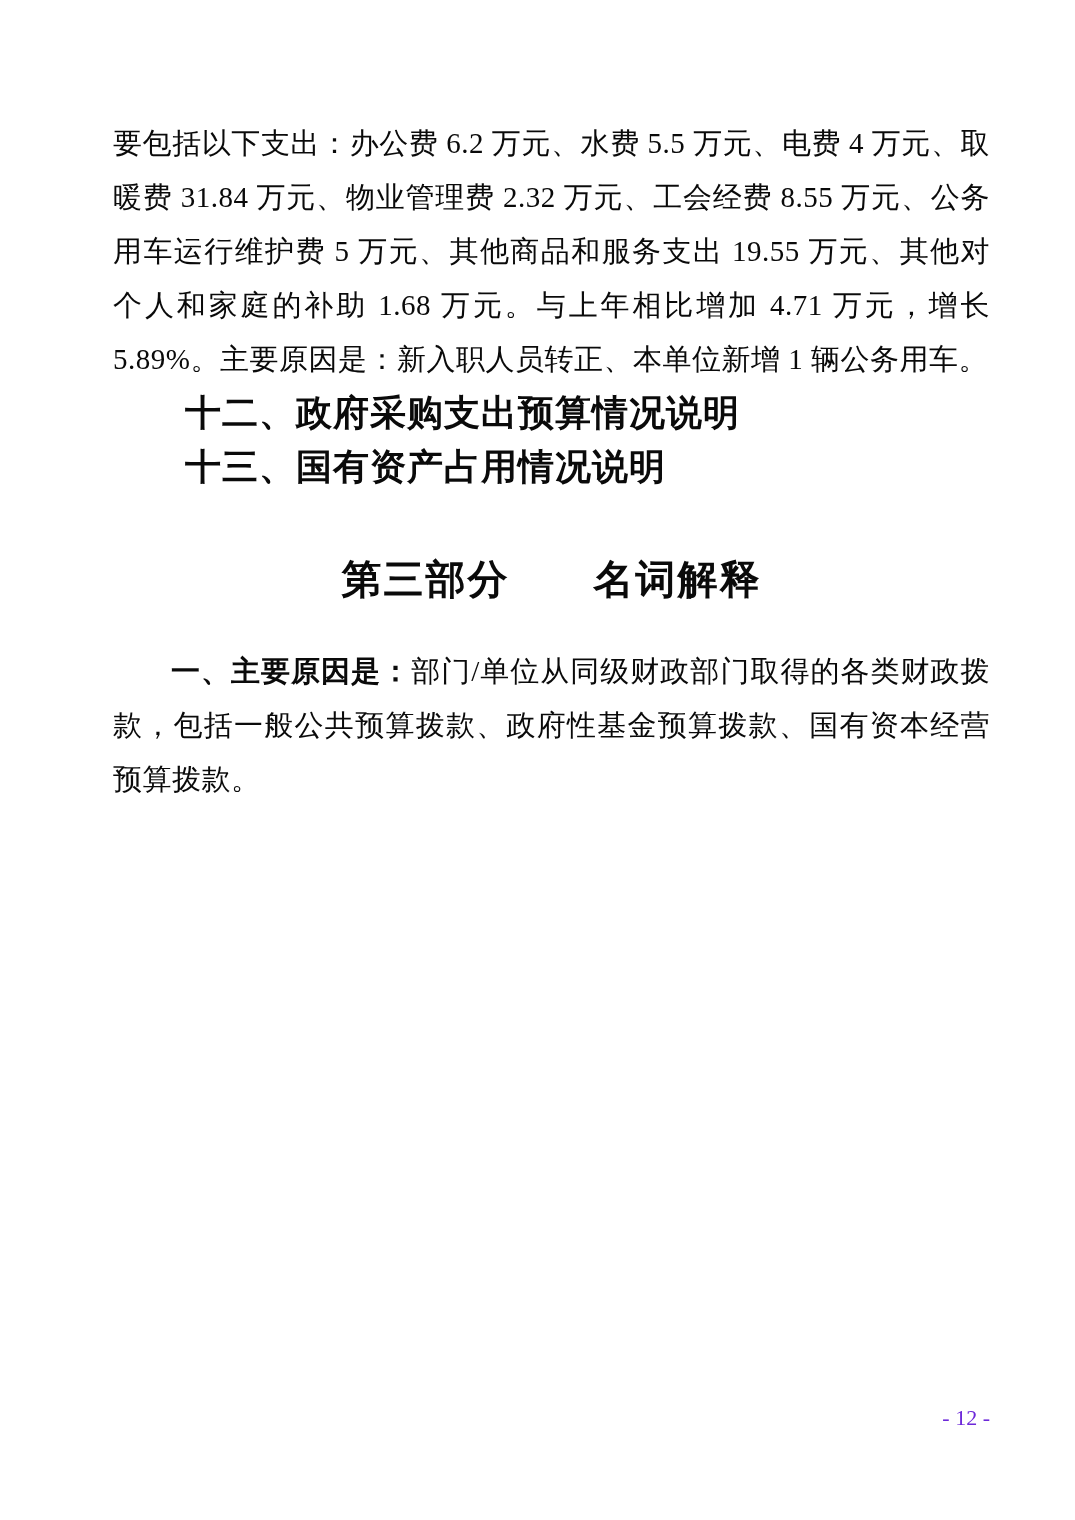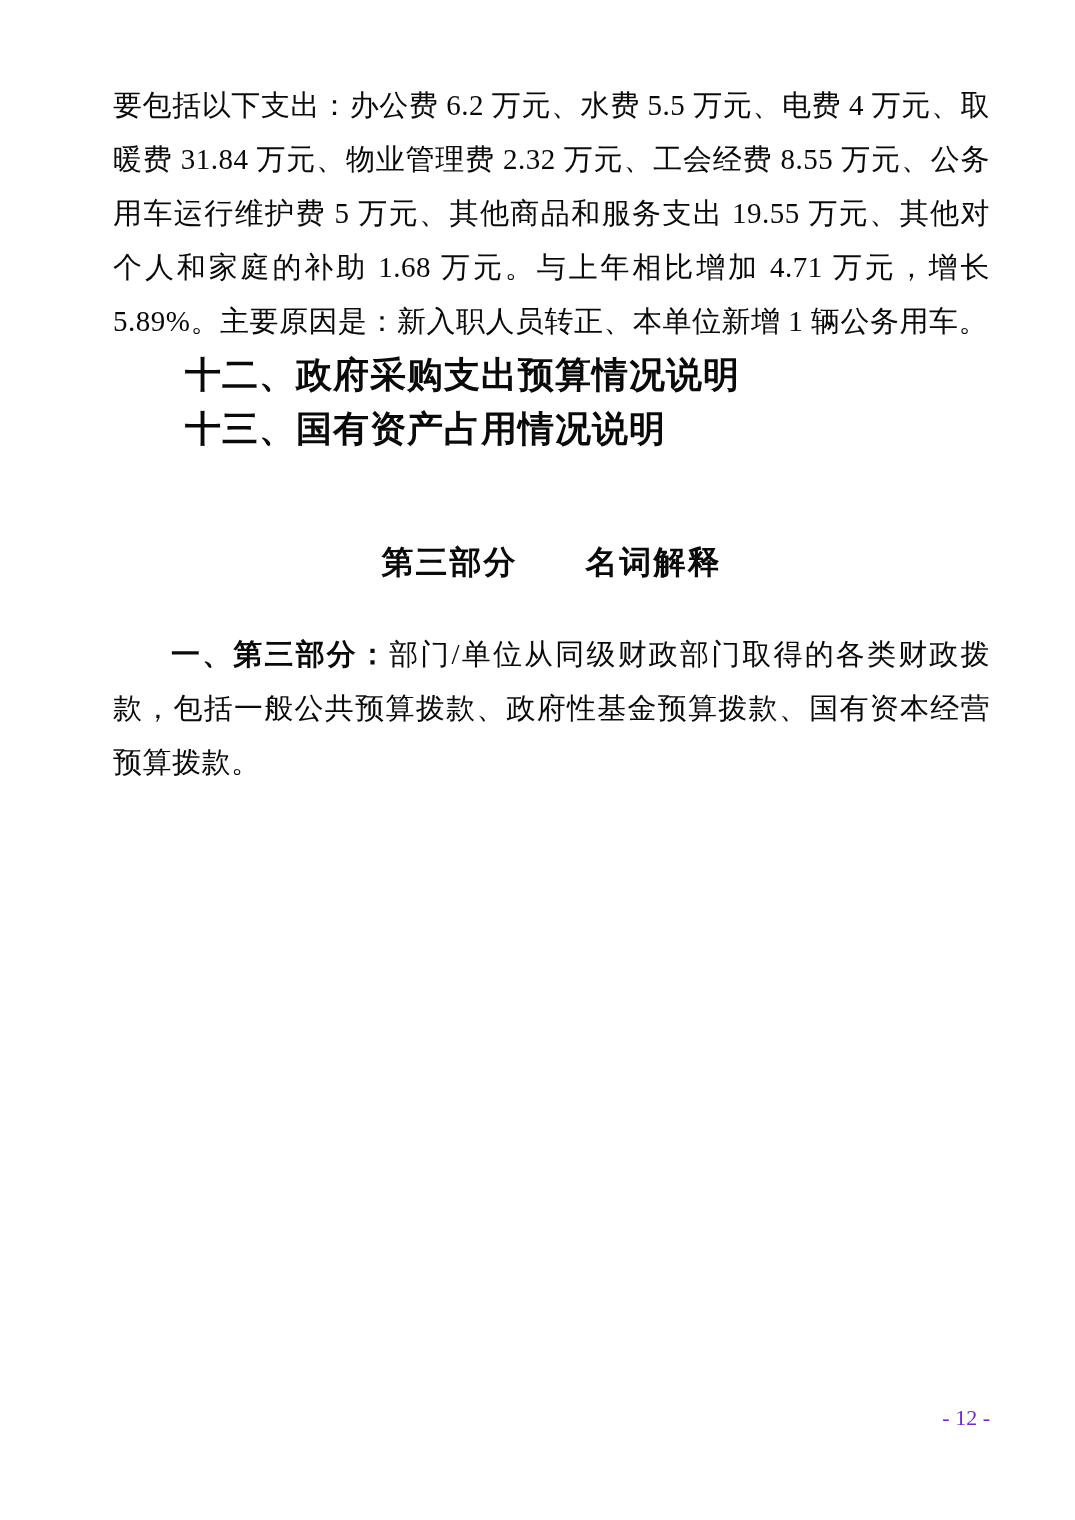--- a/index.html
+++ b/index.html
@@ -6,46 +6,46 @@
   html, body {
     background: #ffffff;
     font-family: "Liberation Serif", serif;
     color: #0a0a0a;
   }
   .page {
     position: relative;
     width: 1075px;
     height: 1520px;
     background: #ffffff;
-    padding: 78px 85px 0 113px;
+    padding: 116px 85px 0 113px;
     overflow: hidden;
   }
   .para {
     font-size: 29px;
     line-height: 54px;
     text-align: justify;
     text-justify: inter-ideograph;
     letter-spacing: 0.5px;
   }
   .indent { text-indent: 2em; }
   .sec-heading {
     font-size: 36px;
     line-height: 54px;
     text-indent: 2em;
     font-weight: 700;
     font-family: "Liberation Sans", sans-serif;
     letter-spacing: 1px;
   }
   .part-title {
-    font-size: 32px;
+    font-size: 40px;
     line-height: 60px;
     font-weight: 700;
     text-align: center;
     font-family: "Liberation Sans", sans-serif;
-    margin: 76px 0 35px 0;
+    margin: 55px 0 35px 0;
     letter-spacing: 2px;
   }
   .term-label {
     font-weight: 700;
     font-family: "Liberation Sans", sans-serif;
   }
   .page-number {
     position: absolute;
     top: 1405px;
     right: 85px;
@@ -66,18 +66,18 @@
 
 
   <h2 class="sec-heading">十三、国有资产占用情况说明</h2>
 
 
 
 
   <h1 class="part-title">第三部分　　名词解释</h1>
 
   <p class="para indent">
-    <span class="term-label">一、第三部分：</span><span>部门/单位从同级财政部门取得的各类财政拨款，包括一般公共预算拨款、政府性基金预算拨款、国有资本经营预算拨款。</span>
+    <span class="term-label">一、主要原因是：</span><span>部门/单位从同级财政部门取得的各类财政拨款，包括一般公共预算拨款、政府性基金预算拨款、国有资本经营预算拨款。</span>
   </p>
 
   <div class="page-number">- 12 -</div>
 
 </div>
 
 </body></html>

